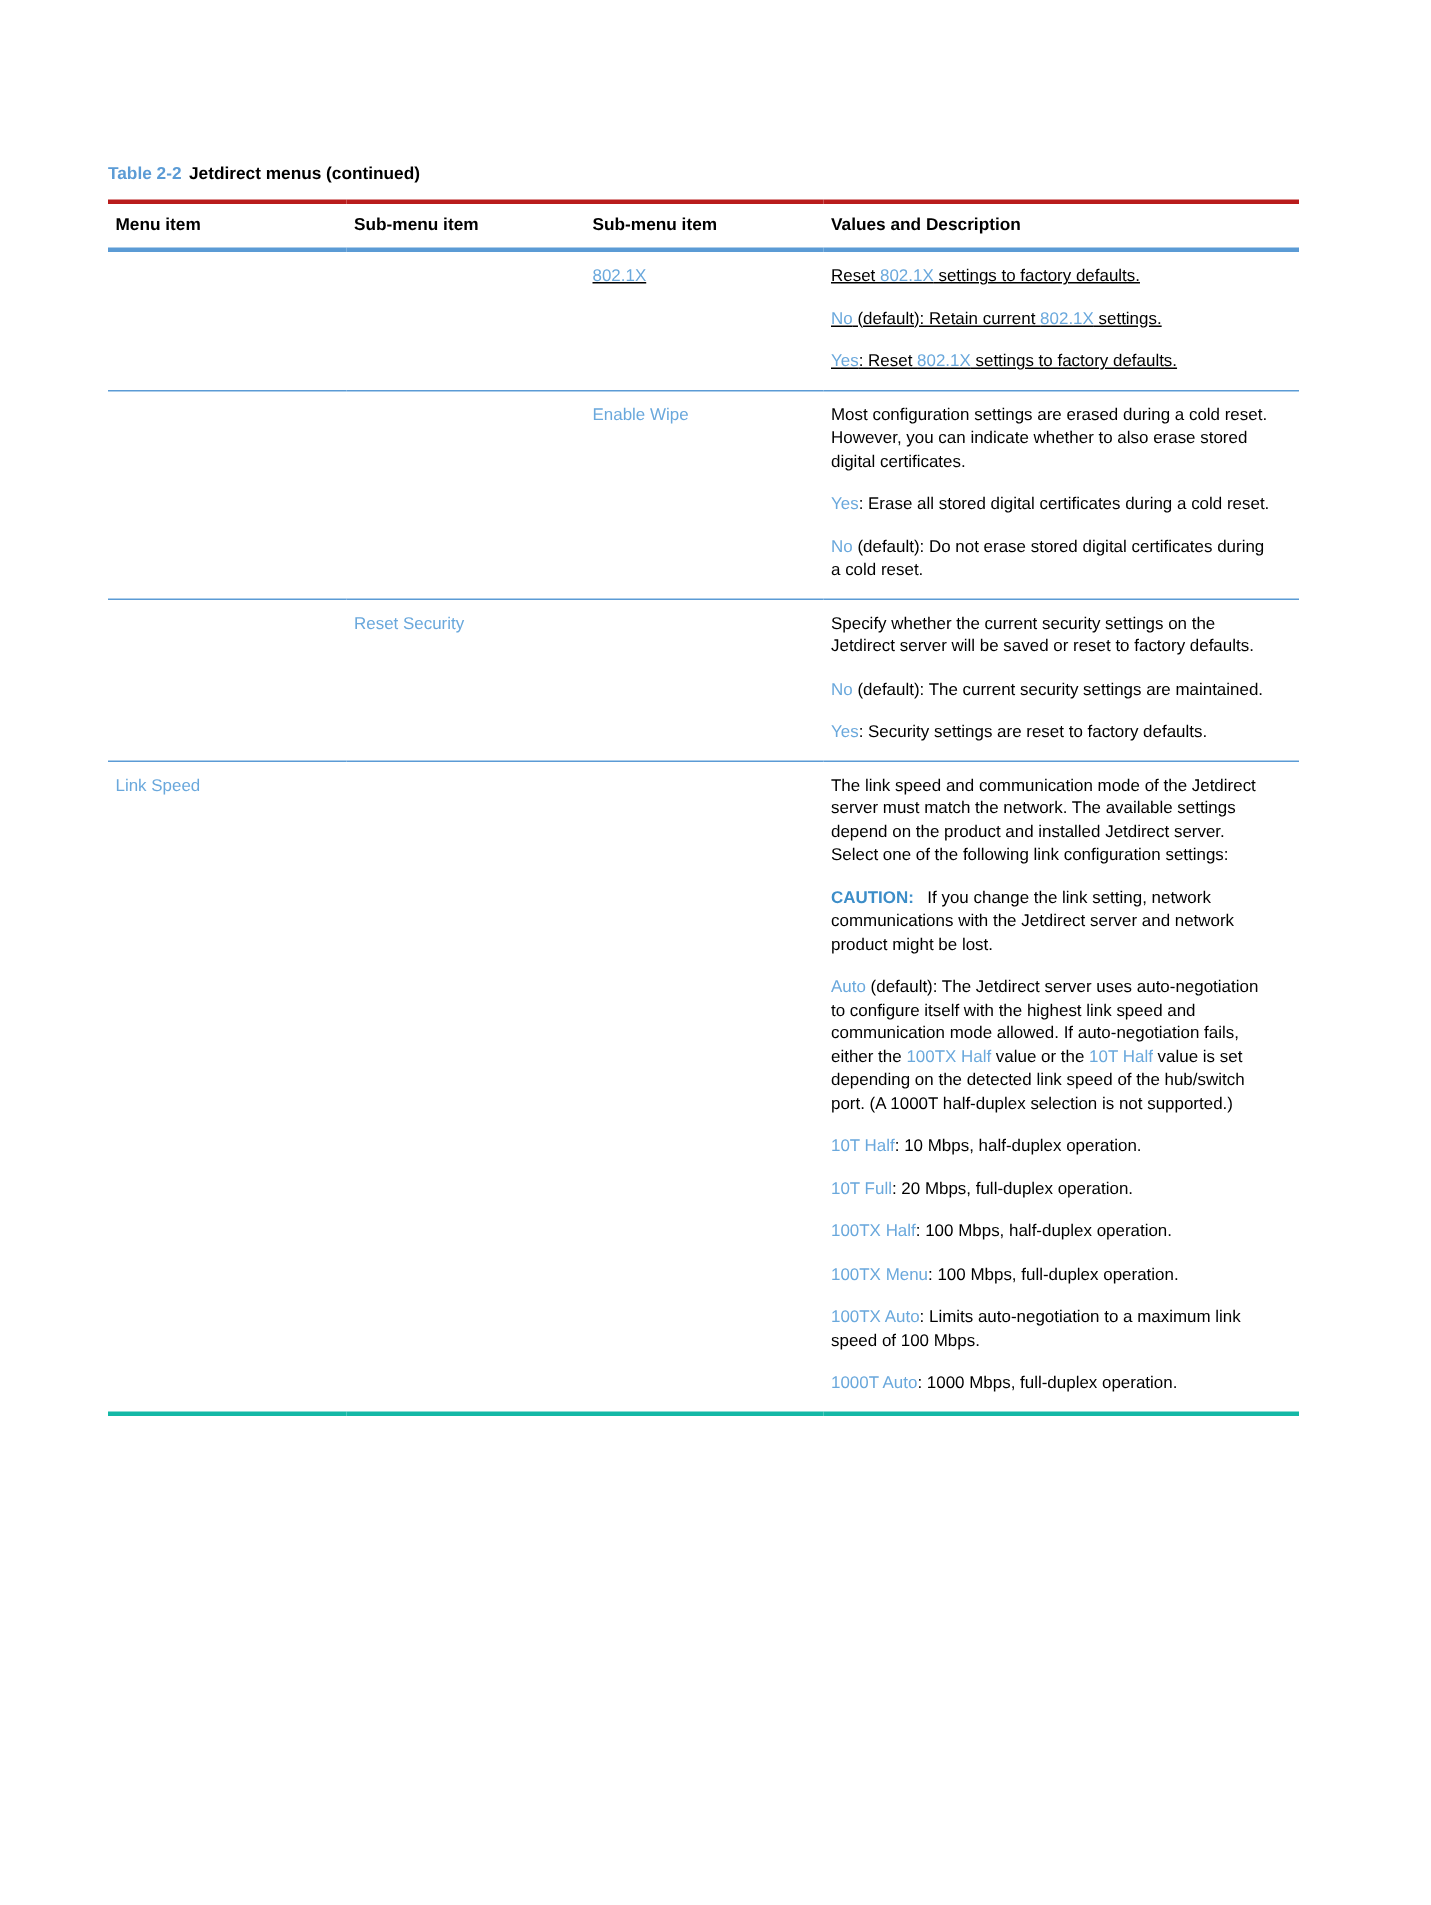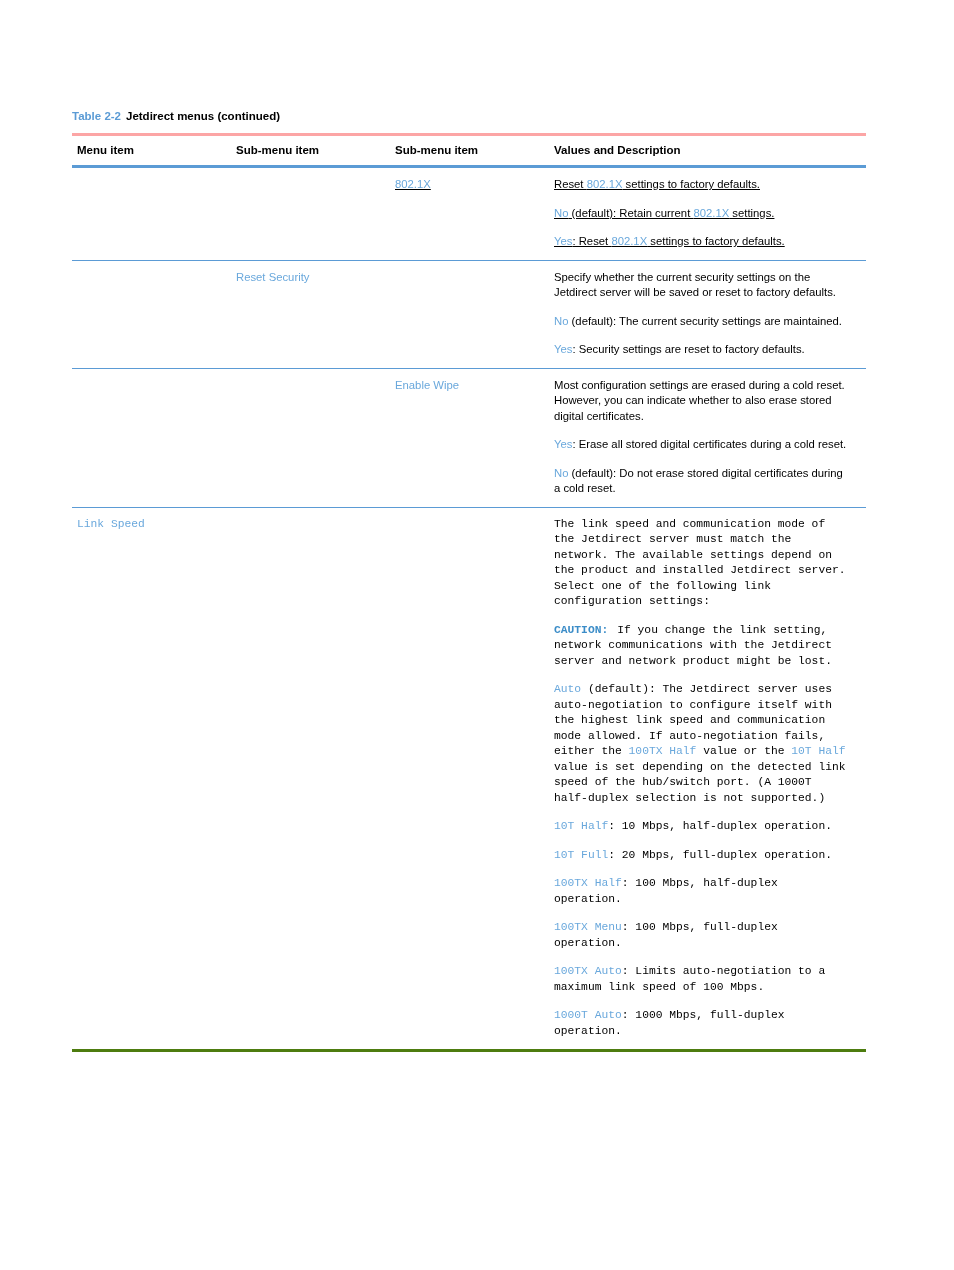--- a/index.html
+++ b/index.html
@@ -51,21 +51,21 @@
     top: 133px;
     width: 794px;
     border-collapse: collapse;
   }
   .jd-table col.c1 { width: 159px; }
   .jd-table col.c2 { width: 159px; }
   .jd-table col.c3 { width: 159px; }
   .jd-table col.c4 { width: 317px; }
 
   .jd-table thead tr.header-row {
-    border-top: 3px solid #fca5a5;
+    border-top: 3px solid #b91c1c;
     border-bottom: 3px solid #5b9bd5;
     margin-left: 24px;
   }
   .jd-table thead th {
     text-align: left;
     font-size: 11.5px;
     font-weight: bold;
     color: #000000;
     padding: 7px 12px 8px 5px;
     vertical-align: top;
@@ -83,22 +83,21 @@
     vertical-align: top;
     font-size: 11.3px;
     line-height: 15.5px;
     padding: 9px 12px 10px 5px;
     color: #000000;
   }
   .jd-table tbody td.col-desc {
     padding-right: 18px;
   }
   .jd-table tbody tr.last-row {
-    border-bottom: 3px solid #4d7c0f;
-    font-family: Liberation Mono, monospace;
+    border-bottom: 3px solid #14b8a6;
   }
 
   .menu-link {
     color: #6aa8dc;
   }
   .kw {
     color: #6aa8dc;
   }
   .caution-label {
     color: #3c8dc8;
@@ -160,36 +159,36 @@
           <td></td>
           <td><span class="menu-link">802.1X</span></td>
           <td class="col-desc">
             <p class="desc-p"><span>Reset </span><span class="kw">802.1X</span><span> settings to factory defaults.</span></p>
             <p class="desc-p"><span class="kw">No</span><span> (default): Retain current </span><span class="kw">802.1X</span><span> settings.</span></p>
             <p class="desc-p"><span class="kw">Yes</span><span>: Reset </span><span class="kw">802.1X</span><span> settings to factory defaults.</span></p>
           </td>
         </tr>
         <tr>
           <td></td>
+          <td></td>
+          <td><span class="menu-link">Enable Wipe</span></td>
+          <td class="col-desc">
+            <p class="desc-p"><span>Most configuration settings are erased during a cold reset. However, you can indicate whether to also erase stored digital certificates.</span></p>
+            <p class="desc-p"><span class="kw">Yes</span><span>: Erase all stored digital certificates during a cold reset.</span></p>
+            <p class="desc-p"><span class="kw">No</span><span> (default): Do not erase stored digital certificates during a cold reset.</span></p>
+          </td>
+        </tr>
+        <tr>
+          <td></td>
           <td><span class="menu-link">Reset Security</span></td>
           <td></td>
           <td class="col-desc">
             <p class="desc-p"><span>Specify whether the current security settings on the Jetdirect server will be saved or reset to factory defaults.</span></p>
             <p class="desc-p"><span class="kw">No</span><span> (default): The current security settings are maintained.</span></p>
             <p class="desc-p"><span class="kw">Yes</span><span>: Security settings are reset to factory defaults.</span></p>
-          </td>
-        </tr>
-        <tr>
-          <td></td>
-          <td></td>
-          <td><span class="menu-link">Enable Wipe</span></td>
-          <td class="col-desc">
-            <p class="desc-p"><span>Most configuration settings are erased during a cold reset. However, you can indicate whether to also erase stored digital certificates.</span></p>
-            <p class="desc-p"><span class="kw">Yes</span><span>: Erase all stored digital certificates during a cold reset.</span></p>
-            <p class="desc-p"><span class="kw">No</span><span> (default): Do not erase stored digital certificates during a cold reset.</span></p>
           </td>
         </tr>
         <tr class="last-row">
           <td><span class="menu-link">Link Speed</span></td>
           <td></td>
           <td></td>
           <td class="col-desc">
             <p class="desc-p"><span>The link speed and communication mode of the Jetdirect server must match the network. The available settings depend on the product and installed Jetdirect server. Select one of the following link configuration settings:</span></p>
             <p class="desc-p"><span class="caution-label">CAUTION:</span><span class="caution-gap"></span><span>If you change the link setting, network communications with the Jetdirect server and network product might be lost.</span></p>
             <p class="desc-p"><span class="kw">Auto</span><span> (default): The Jetdirect server uses auto-negotiation to configure itself with the highest link speed and communication mode allowed. If auto-negotiation fails, either the </span><span class="kw">100TX Half</span><span> value or the </span><span class="kw">10T Half</span><span> value is set depending on the detected link speed of the hub/switch port. (A 1000T half-duplex selection is not supported.)</span></p>

